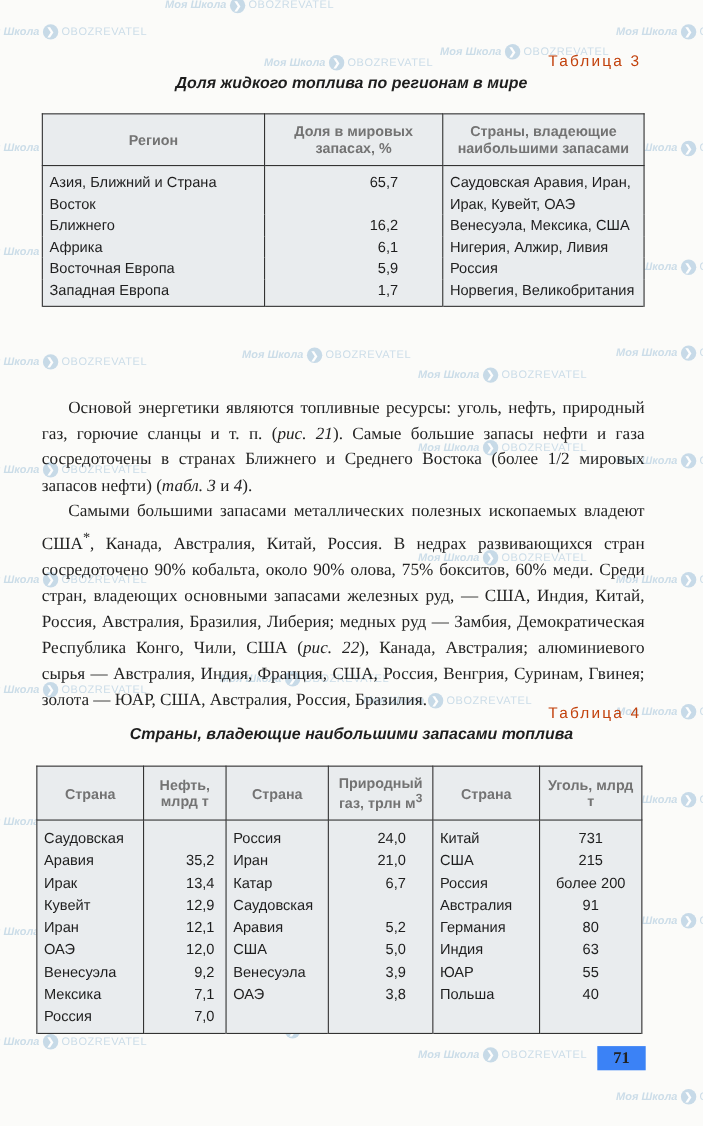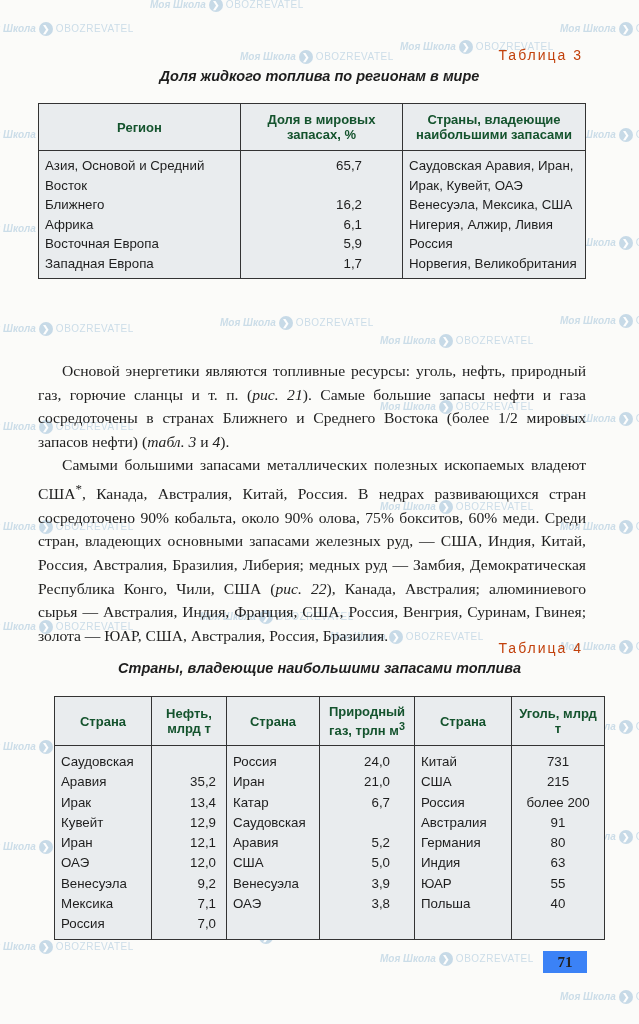--- a/index.html
+++ b/index.html
@@ -9,30 +9,30 @@
     font-family: "Liberation Sans", sans-serif; color: #1e1e1e;
   }
   .wm { position: absolute; color: #bcd3e3; font-size: 10px; font-style: italic; font-weight: bold; white-space: nowrap; opacity: .75; pointer-events: none; }
   .wm .circ { display: inline-block; width: 14px; height: 14px; border-radius: 50%; background: #b6cfe2; vertical-align: middle; margin: 0 3px; color: #fff; font-size: 9px; text-align: center; line-height: 14px; font-style: normal; }
   .wm .ob { font-style: normal; font-weight: normal; letter-spacing: .5px; }
 
   .tcap { position: absolute; right: 56px; font-size: 14px; letter-spacing: 2px; color: #c2410c; }
   .ttitle { position: absolute; left: 0; width: 639px; text-align: center; font-size: 14.5px; font-weight: bold; font-style: italic; color: #1e1e1e; }
 
   table { position: absolute; border-collapse: collapse; background: #e9ecee; }
-  th { font-weight: bold; font-size: 13px; color: #14532d; border: 1.5px solid #333; padding: 4px 6px; text-align: center; vertical-align: middle; line-height: 15px; }
+  th { font-weight: bold; font-size: 13px; color: #737373; border: 1.5px solid #333; padding: 4px 6px; text-align: center; vertical-align: middle; line-height: 15px; }
   td { font-size: 13.3px; line-height: 19.6px; padding: 0 6px; vertical-align: top; border-left: 1.5px solid #333; border-right: 1.5px solid #333; }
   table { border: 1.5px solid #333; }
 
   #t3 { left: 38px; top: 103px; width: 548px; }
   #t3 .c1 { width: 189px; text-align: left; }
   #t3 .c2 { width: 115px; text-align: right; padding-right: 40px; }
   #t3 .c3 { text-align: left; }
 
-  #t4 { left: 54px; top: 696px; width: 551px; }
+  #t4 { left: 33px; top: 696px; width: 551px; }
   #t4 th { height: 44px; padding: 2px 4px; }
   #t4 td { line-height: 20.3px; }
   .num { text-align: right; }
   .cnum { text-align: center; }
 
   .body-text { position: absolute; left: 38px; width: 548px; top: 359px; font-family: "Liberation Serif", serif; font-size: 15.6px; line-height: 23.6px; text-align: justify; color: #222; }
   .body-text p { margin: 0; text-indent: 24px; }
   .body-text i { font-style: italic; }
 
   .pagenum { position: absolute; left: 543px; top: 951px; width: 44px; height: 22px; background: #3b82f6; font-family: "Liberation Serif", serif; font-weight: bold; font-size: 15px; text-align: center; line-height: 22px; color: #222; }
@@ -88,21 +88,21 @@
 <table id="t3">
   <thead>
     <tr>
       <th style="height:38px;">Регион</th>
       <th>Доля в мировых запасах, %</th>
       <th>Страны, владеющие наибольшими запасами</th>
     </tr>
   </thead>
   <tbody id="t3body">
       <tr>
-        <td class="c1" style="padding-top: 5px;">Азия, Основой и Средний Восток</td>
+        <td class="c1" style="padding-top: 5px;">Азия, Ближний и Страна Восток</td>
         <td class="c2" style="padding-top: 5px;">65,7</td>
         <td class="c3" style="padding-top: 5px;">Саудовская Аравия, Иран, Ирак, Кувейт, ОАЭ</td>
       </tr>
       <tr>
         <td class="c1">Ближнего</td>
         <td class="c2">16,2</td>
         <td class="c3">Венесуэла, Мексика, США</td>
       </tr>
       <tr>
         <td class="c1">Африка</td>

